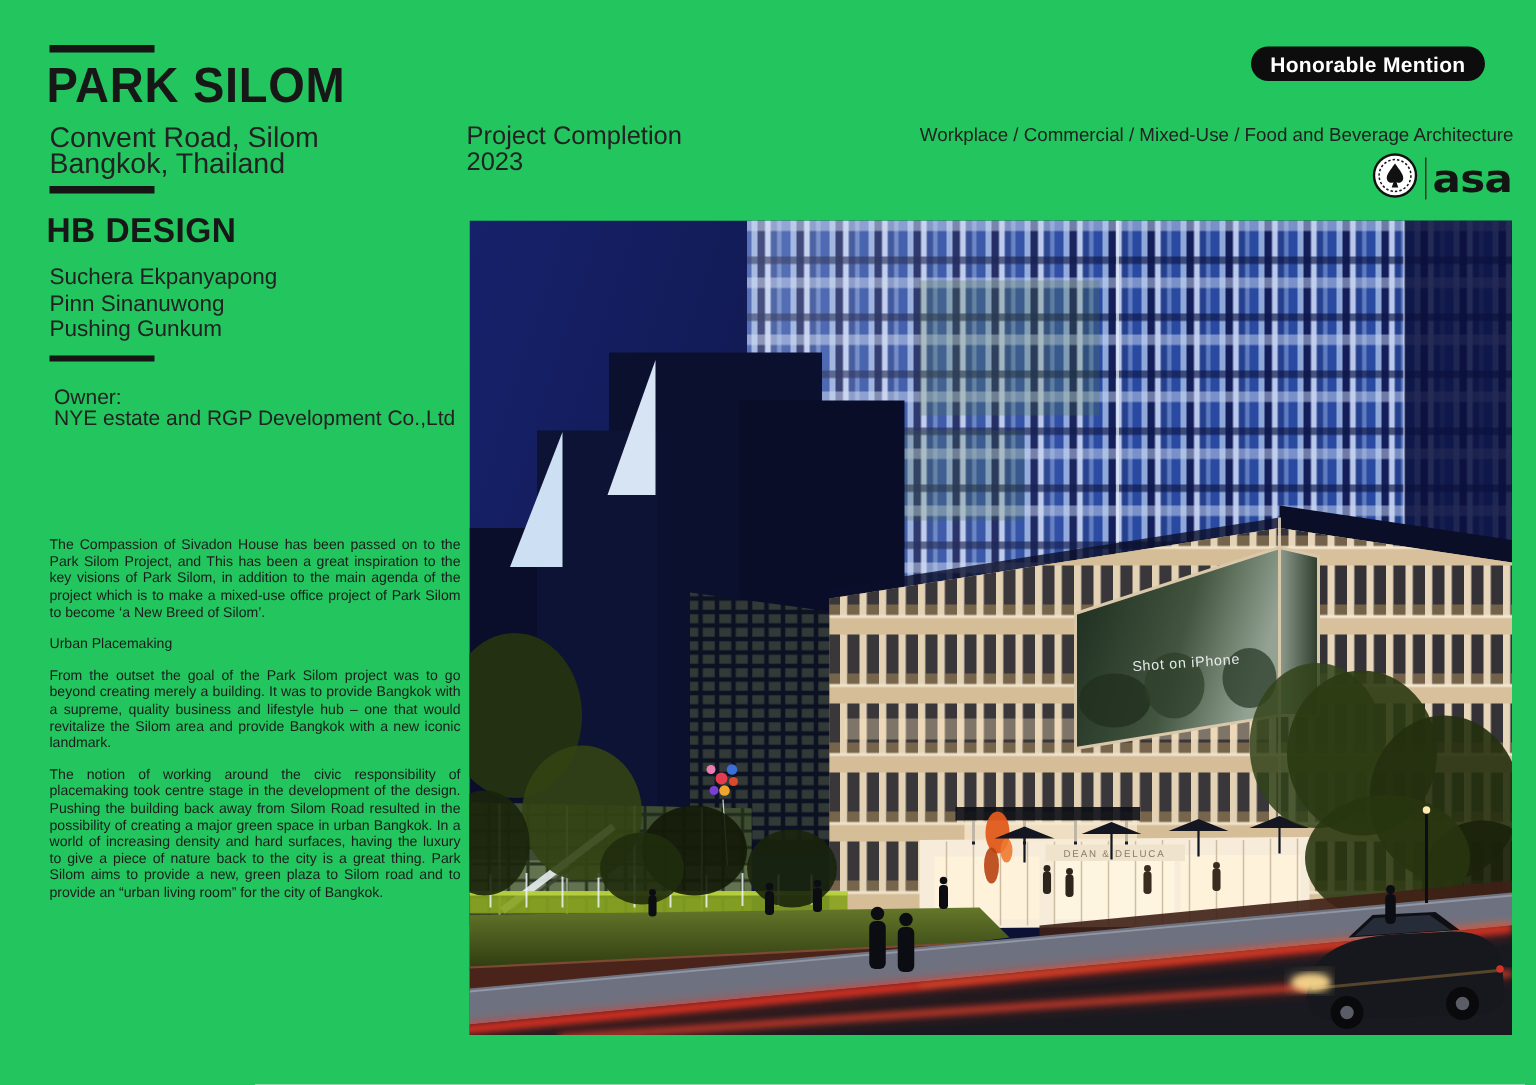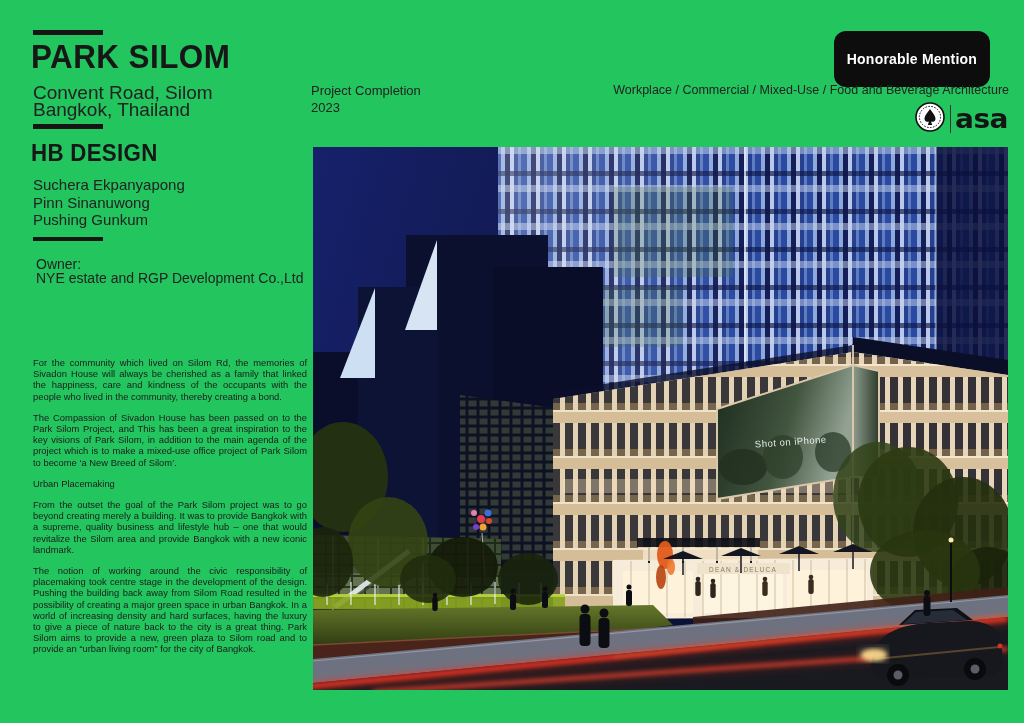--- a/index.html
+++ b/index.html
@@ -13,24 +13,24 @@
   .title{left:31px;top:38px;font-size:33px;font-weight:bold;letter-spacing:.5px;
          color:#171717;transform:scaleX(.95);transform-origin:left;white-space:nowrap;}
   .address{left:33px;top:84px;font-size:19px;line-height:17px;color:#222;}
   .firm-name{left:31px;top:140px;font-size:23px;font-weight:bold;letter-spacing:.3px;
              color:#171717;transform:scaleX(.97);transform-origin:left;white-space:nowrap;}
   .team{left:33px;top:176px;font-size:15px;line-height:17.5px;color:#222;}
   .owner{left:36px;top:257px;font-size:14px;line-height:14px;color:#222;}
   .body-copy{left:33px;top:357px;width:274px;font-size:9.4px;line-height:11.2px;
              color:#1c1c1c;text-align:justify;}
   .body-copy p{margin:0 0 10px 0;}
-  .completion{left:311px;top:82px;font-size:13px;line-height:17px;color:#222;}
-  .badge{position:absolute;right:34px;top:31px;height:32px;background:#0d0d0d;color:#fff;
+  .completion{left:311px;top:82px;font-size:17px;line-height:17px;color:#222;}
+  .badge{position:absolute;right:34px;top:31px;height:23px;background:#0d0d0d;color:#fff;
          border-radius:12px;font-size:14px;font-weight:bold;display:flex;align-items:center;
-         padding:12px 13px;letter-spacing:.2px;}
+         padding:0 13px;letter-spacing:.2px;}
   .category{right:15px;top:83px;font-size:12.5px;color:#222;white-space:nowrap;}
   .logos{position:absolute;right:16px;top:103px;display:flex;align-items:center;gap:4px;height:32px;}
   .asa-text{font-size:28px;font-weight:bold;color:#141414;letter-spacing:-.5px;
             transform:scaleY(.92);font-family:"DejaVu Sans",sans-serif;}
   .logo-divider{width:1px;height:28px;background:#333;}
   .render{position:absolute;left:313px;top:147px;width:695px;height:543px;}
 </style>
 </head>
 <body>
 
@@ -49,21 +49,20 @@
     <div>Pinn Sinanuwong</div>
     <div>Pushing Gunkum</div>
   </div>
   <div class="rule rule3"></div>
   <div class="abs owner">
     <div>Owner:</div>
     <div>NYE estate and RGP Development Co.,Ltd</div>
   </div>
 
   <div class="abs body-copy">
-    <p>For the community which lived on Silom Rd, the memories of Sivadon House will always be cherished as a family that linked the happiness, care and kindness of the occupants with the people who lived in the community, thereby creating a bond.</p>
     <p>The Compassion of Sivadon House has been passed on to the Park Silom Project, and This has been a great inspiration to the key visions of Park Silom, in addition to the main agenda of the project which is to make a mixed-use office project of Park Silom to become ‘a New Breed of Silom’.</p>
     <p>Urban Placemaking</p>
     <p>From the outset the goal of the Park Silom project was to go beyond creating merely a building. It was to provide Bangkok with a supreme, quality business and lifestyle hub – one that would revitalize the Silom area and provide Bangkok with a new iconic landmark.</p>
     <p>The notion of working around the civic responsibility of placemaking took centre stage in the development of the design. Pushing the building back away from Silom Road resulted in the possibility of creating a major green space in urban Bangkok. In a world of increasing density and hard surfaces, having the luxury to give a piece of nature back to the city is a great thing. Park Silom aims to provide a new, green plaza to Silom road and to provide an “urban living room” for the city of Bangkok.</p>
   </div>
 
   <div class="abs completion">
     <div>Project Completion</div>
     <div>2023</div>
   </div>

